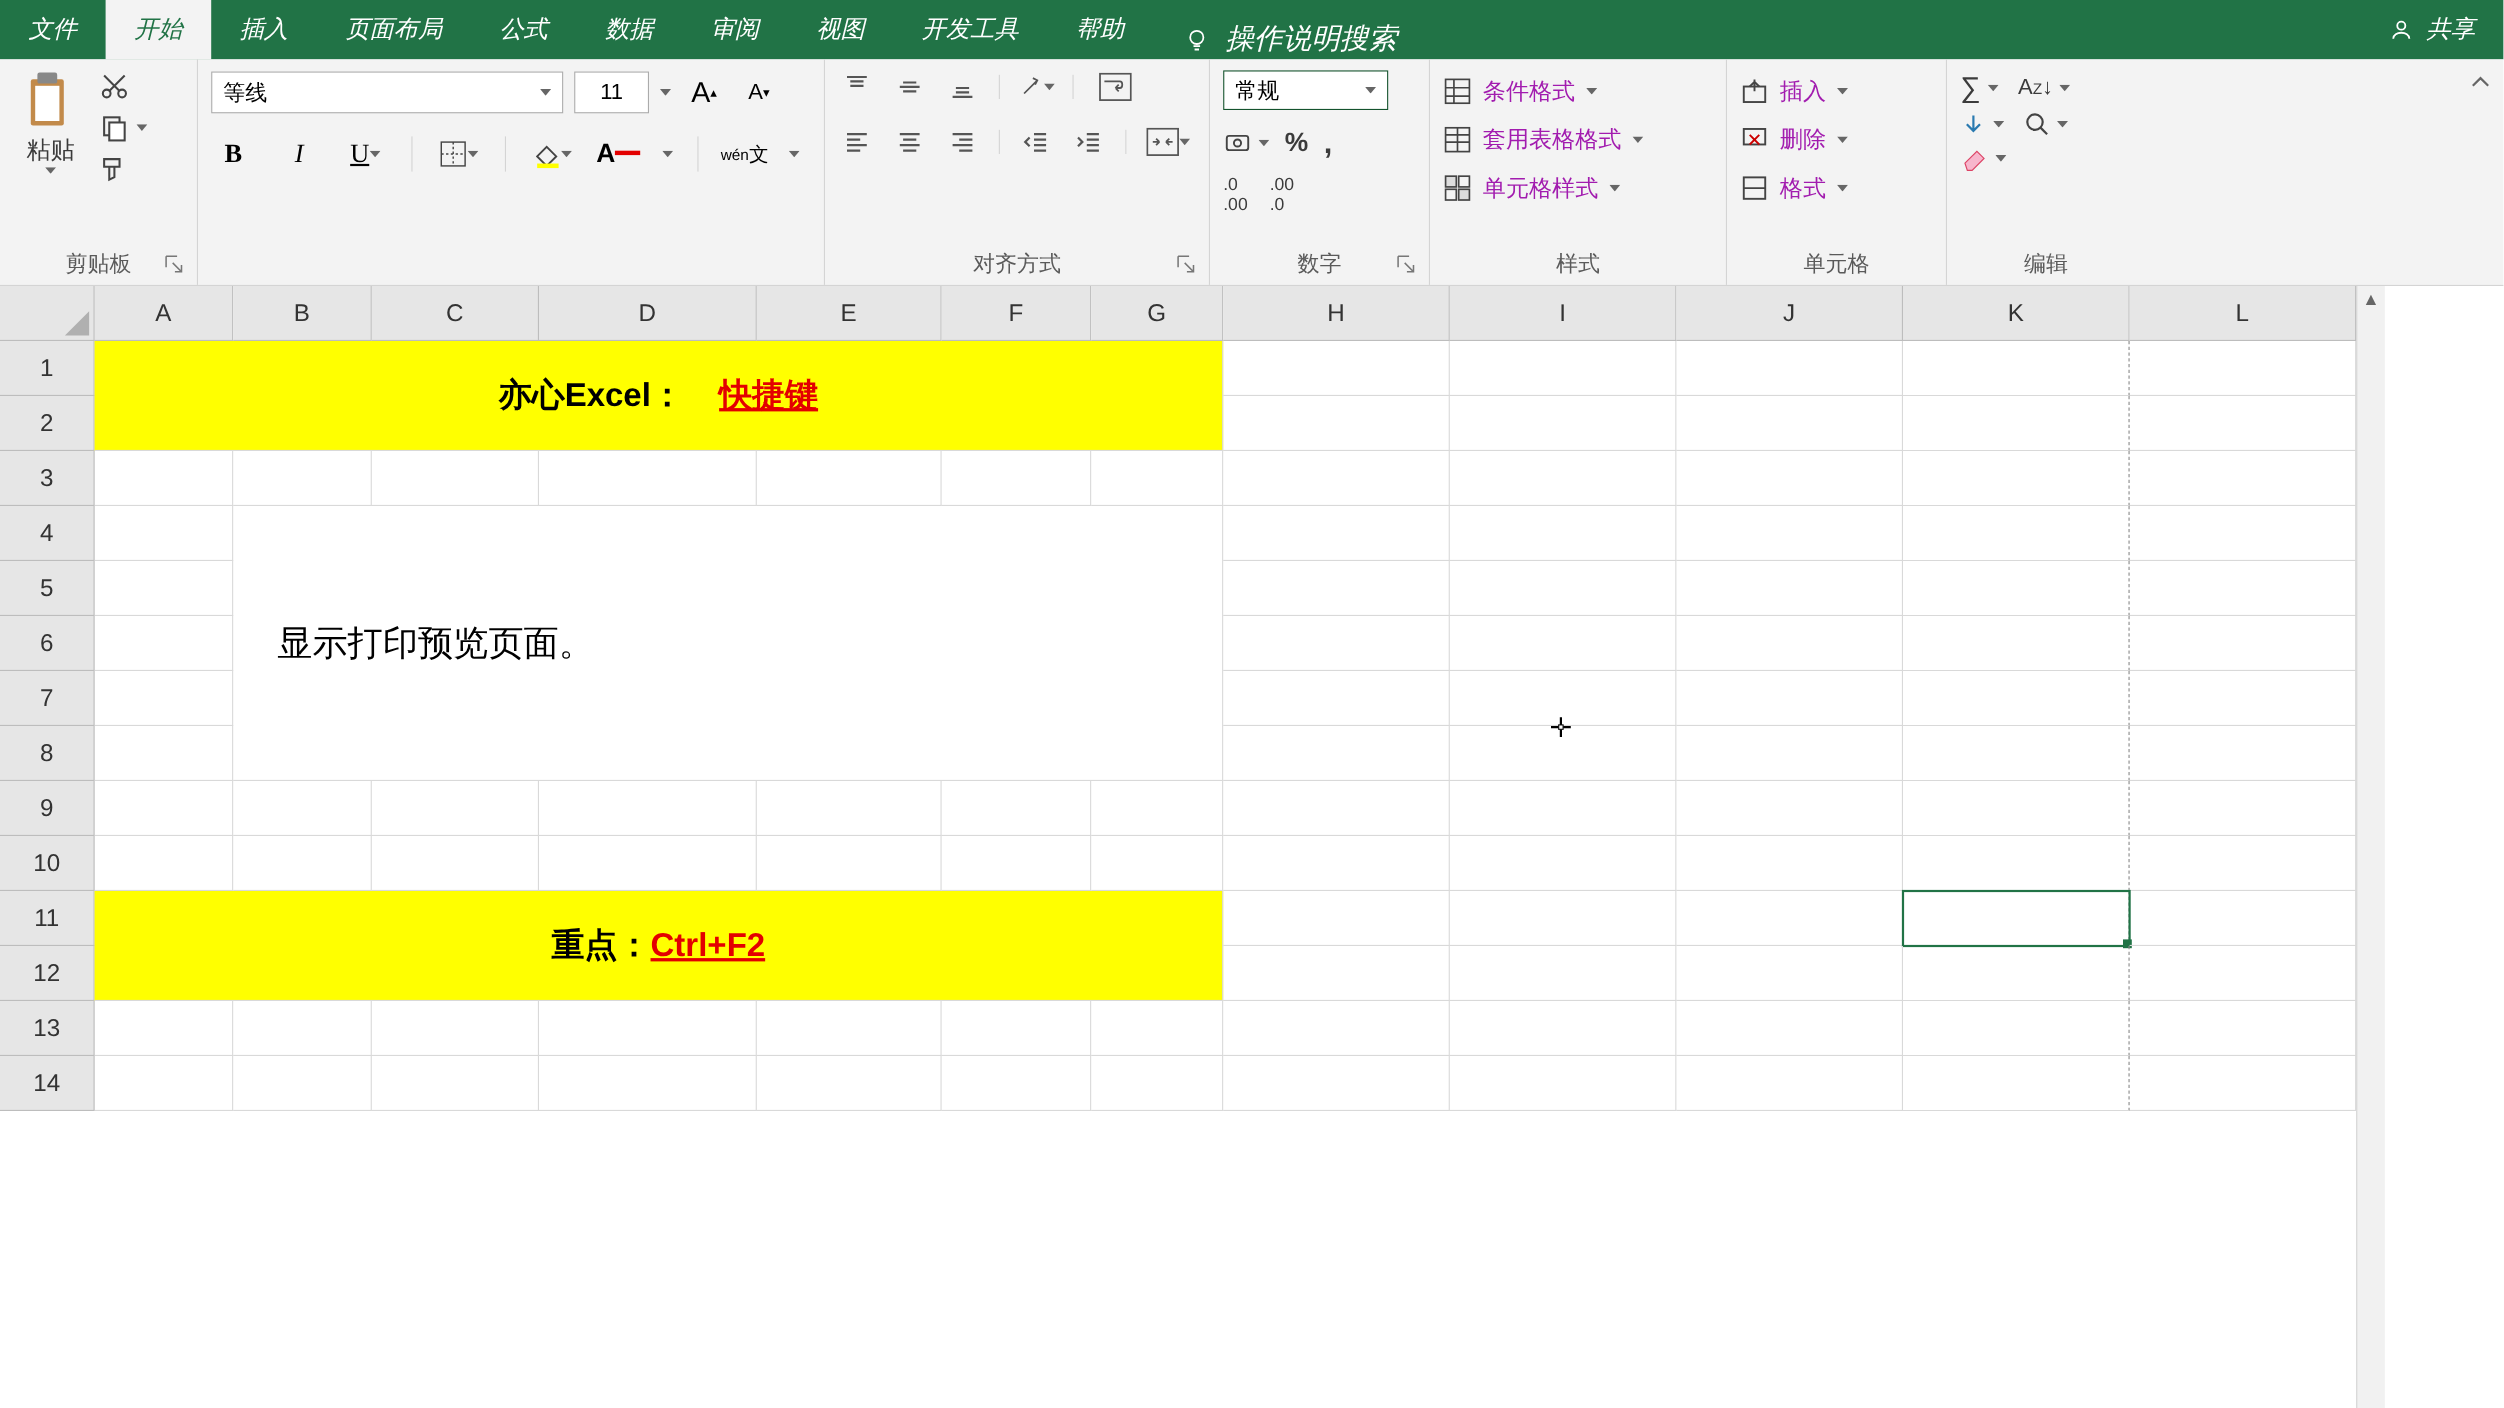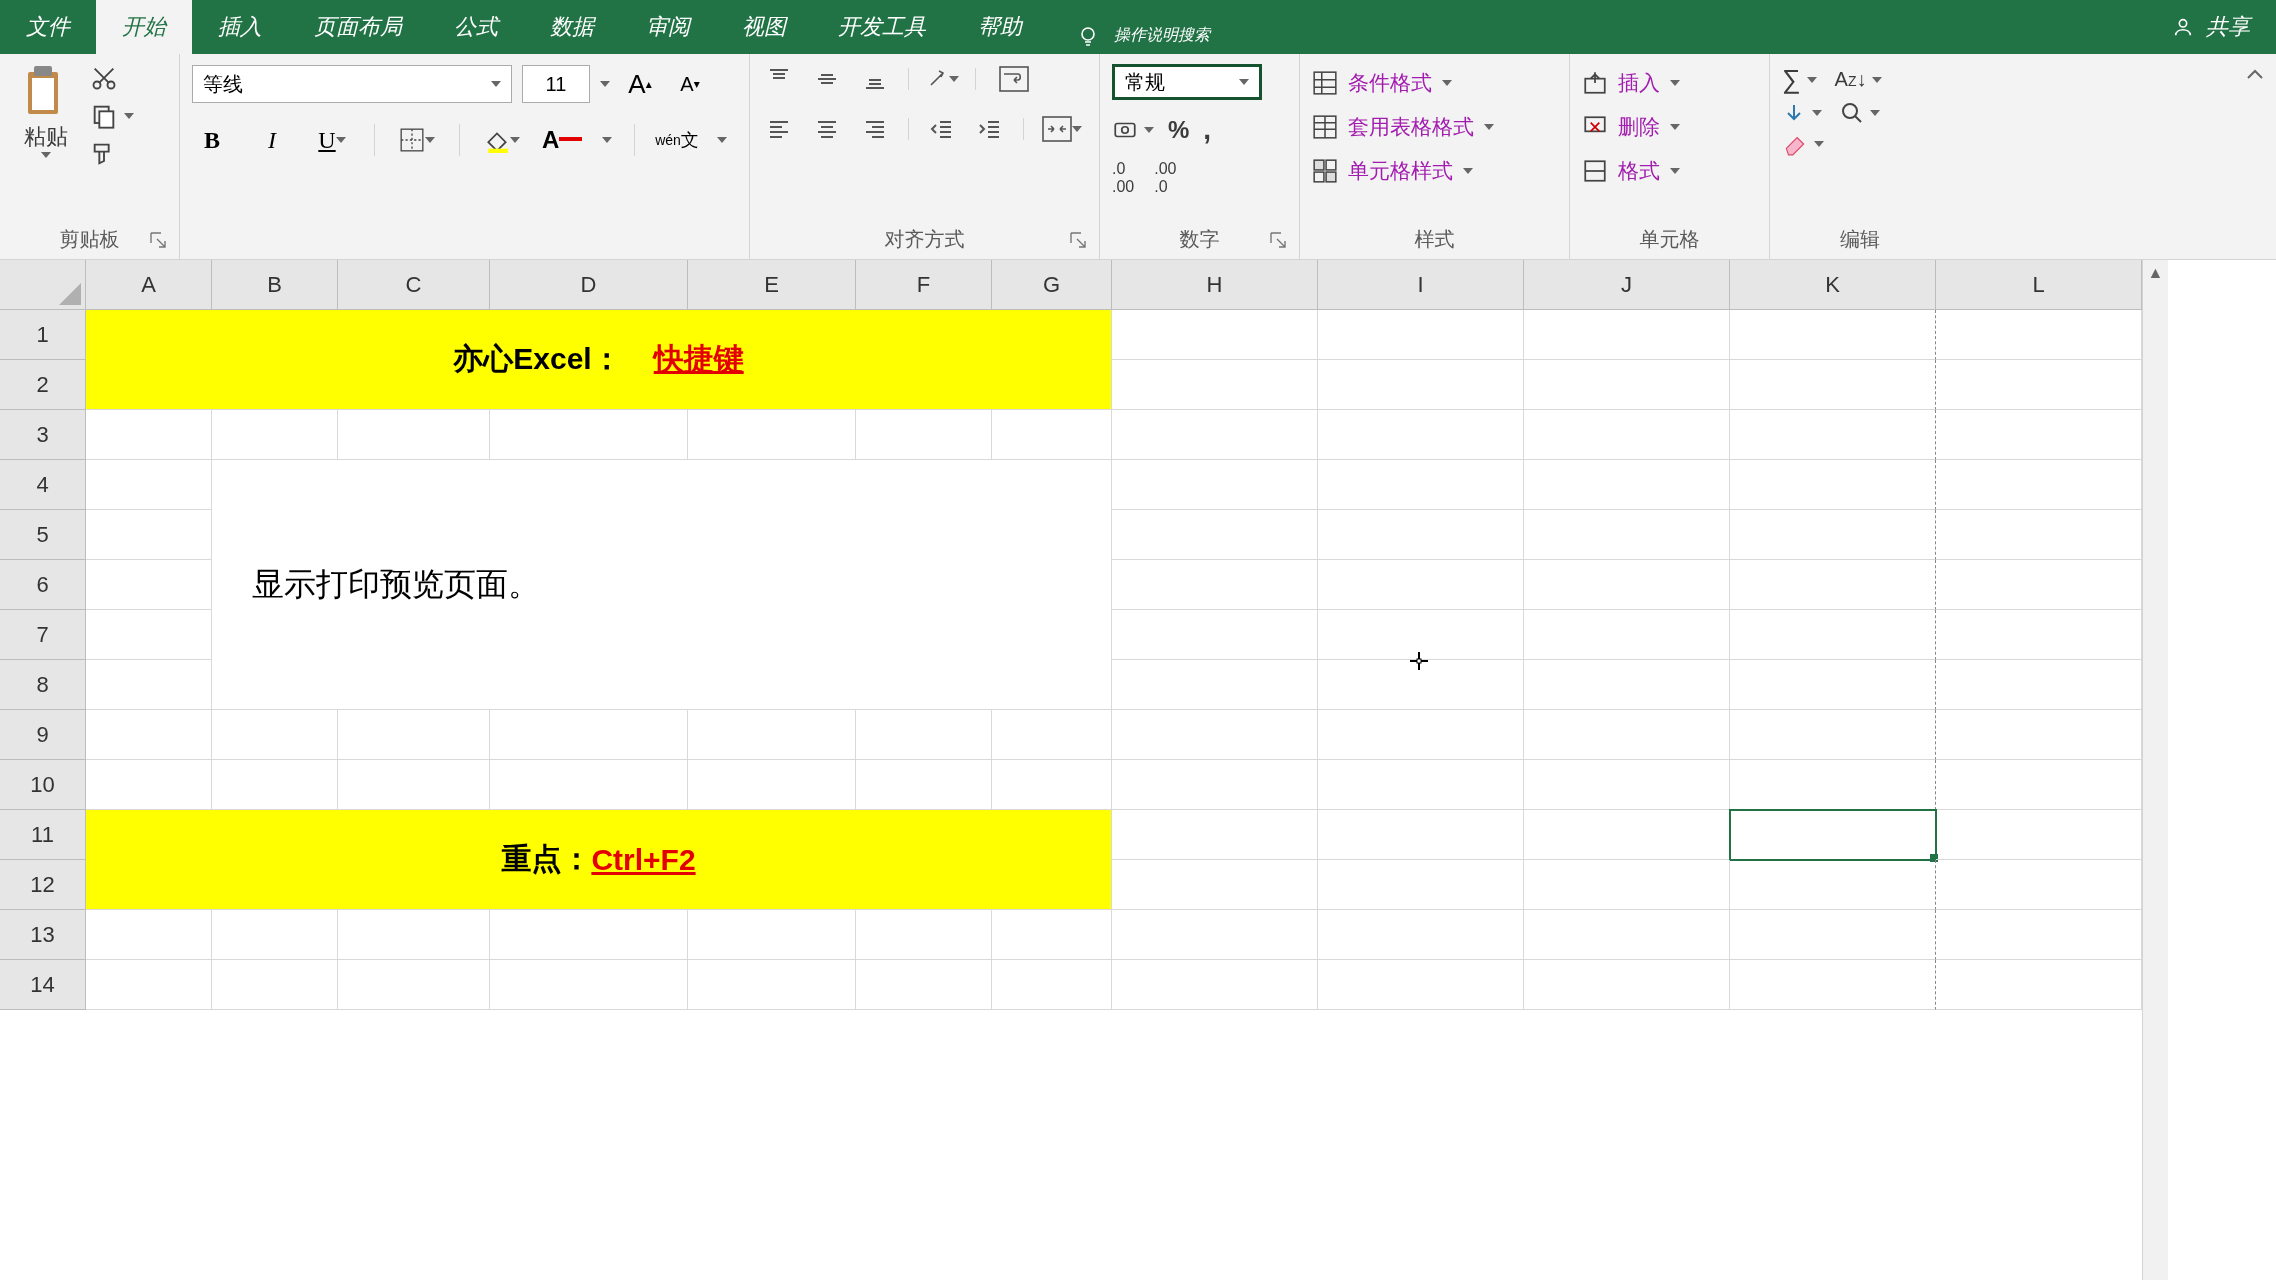--- a/index.html
+++ b/index.html
@@ -3,21 +3,21 @@
 <meta charset="utf-8">
 <style>
 * { margin: 0; padding: 0; box-sizing: border-box; font-family: "Microsoft YaHei", "等线", sans-serif; }
 body { background: #fff; overflow: hidden; width: 2276px; height: 1280px; transform-origin: top left; }
 .app { display: flex; flex-direction: column; width: 100%; height: 100%; }
 
 
 .titlebar { background: #217346; height: 54px; display: flex; align-items: stretch; color: #fff; font-style: italic; }
 .tab { padding: 0 26px; display: flex; align-items: center; font-size: 22px; cursor: pointer; }
 .tab.active { background: #f3f3f3; color: #217346; font-weight: 500; }
-.tellme { display: flex; align-items: center; gap: 14px; margin-left: 28px; font-size: 16px; margin-top: 17px; }
+.tellme { display: flex; align-items: center; gap: 14px; margin-left: 28px; font-size: 26px; margin-top: 17px; }
 .tellme .bulb { width: 24px; height: 24px; }
 .titlebar-right { margin-left: auto; display: flex; align-items: center; padding-right: 26px; gap: 12px; font-size: 22px; }
 
 
 .ribbon { background: #f3f3f3; border-bottom: 1px solid #d4d4d4; display: flex; height: 206px; align-items: stretch; }
 .group { border-right: 1px solid #d4d4d4; display: flex; flex-direction: column; padding: 10px 12px 6px; }
 .group-body { flex: 1; display: flex; align-items: flex-start; gap: 10px; }
 .group-label { text-align: center; font-size: 20px; color: #5a5a5a; padding-top: 6px; display: flex; align-items: center; justify-content: center; position: relative; }
 .group-label .dlauncher { position: absolute; right: 0; bottom: 4px; width: 18px; height: 18px; }
 .col { display: flex; flex-direction: column; gap: 10px; align-items: flex-start; }
@@ -37,21 +37,21 @@
 .fontname .spacer { flex: 1; }
 .fontsize { border: 1px solid #ababab; background: #fff; height: 38px; width: 68px; display: flex; align-items: center; justify-content: center; font-size: 20px; }
 .fbtn { width: 40px; height: 40px; display: flex; align-items: center; justify-content: center; cursor: pointer; }
 .bold { font-weight: bold; font-size: 24px; font-family: "Times New Roman", serif; }
 .italic { font-style: italic; font-size: 24px; font-family: "Times New Roman", serif; }
 
 
 .albtn { width: 34px; height: 30px; display: flex; align-items: center; justify-content: center; cursor: pointer; }
 
 
-.numfmt { border: 3px solid #14532d; background: #fff; height: 36px; width: 150px; display: flex; align-items: center; padding: 0 10px; font-size: 20px; }
+.numfmt { border: 1px solid #14532d; background: #fff; height: 36px; width: 150px; display: flex; align-items: center; padding: 0 10px; font-size: 20px; }
 
 
 .menuRow { display: flex; align-items: center; gap: 10px; font-size: 21px; color: #a21caf; cursor: pointer; height: 38px; }
 
 
 .collapse { width: 42px; display: flex; align-items: flex-start; justify-content: center; padding-top: 12px; cursor: pointer; }
 
 
 .formulabar { height: 44px; background: #fff; border-bottom: 1px solid #d4d4d4; display: flex; align-items: stretch; }
 .namebox { width: 200px; border-right: 1px solid #d4d4d4; display: flex; align-items: center; padding: 0 14px; font-size: 20px; background: #fff; }

